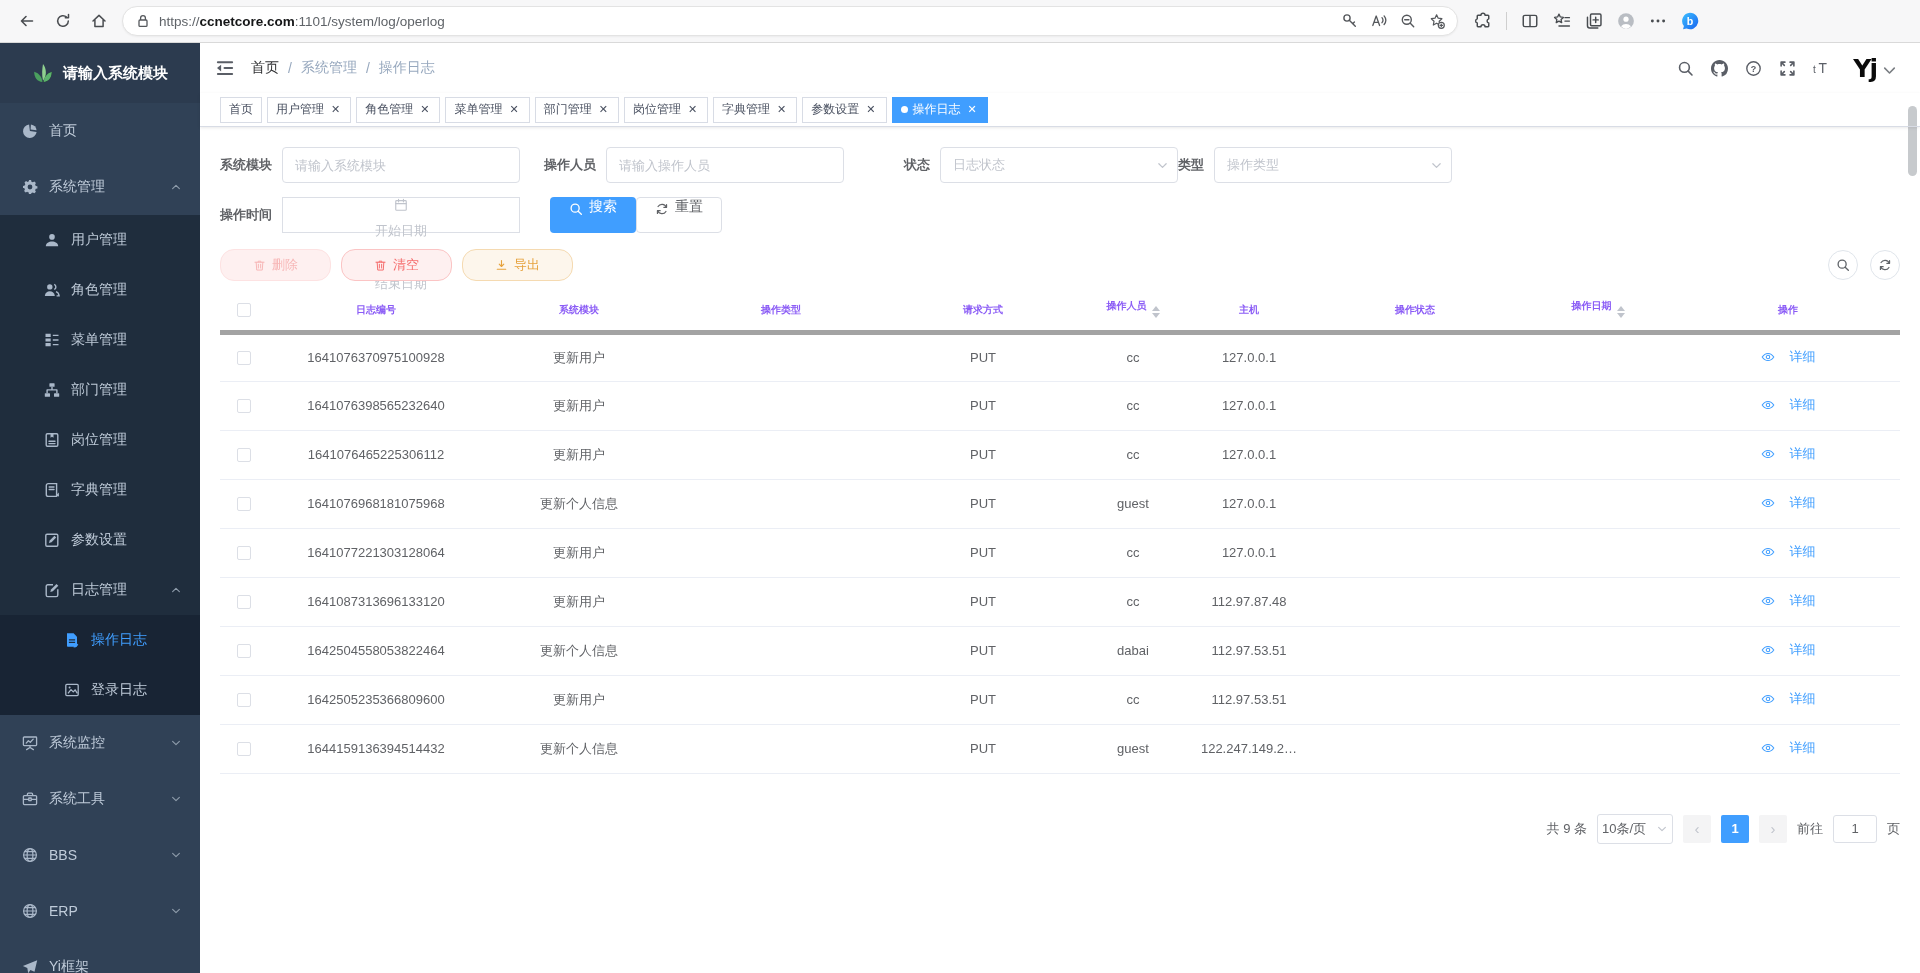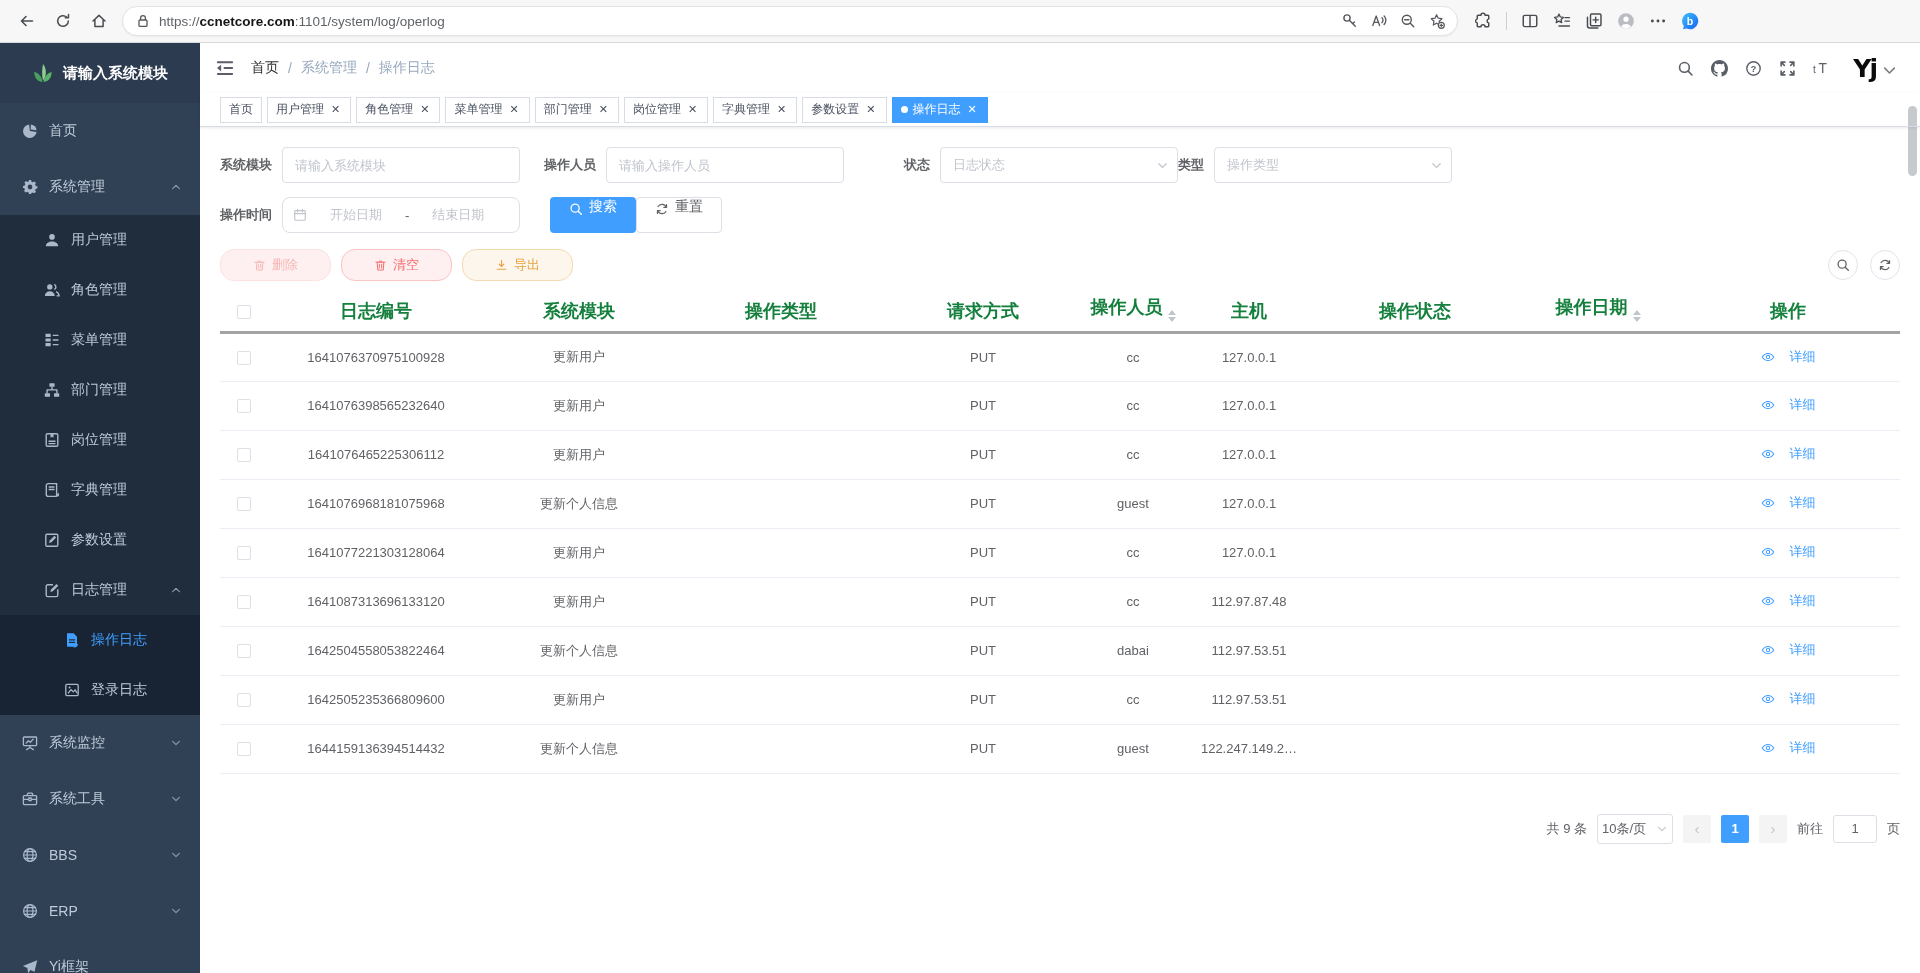--- a/index.html
+++ b/index.html
@@ -72,22 +72,22 @@
   .frow { display:flex; align-items:center; margin-bottom:14px; }
   .fgroup { display:flex; align-items:center; }
   .flabel { font-size:13px; font-weight:bold; color:#606266; margin-right:10px; white-space:nowrap; }
   .inp { width:238px; height:36px; border:1px solid #dcdfe6; border-radius:4px; padding:0 12px;
     font-size:13px; color:#606266; outline:none; }
   .inp::placeholder { color:#c0c4cc; }
   .sel { position:relative; width:238px; height:36px; border:1px solid #dcdfe6; border-radius:4px;
     display:flex; align-items:center; padding:0 30px 0 12px; font-size:13px; color:#c0c4cc;
     cursor:pointer; background:#fff; }
   .sel .ic { position:absolute; right:8px; width:13px; height:13px; color:#c0c4cc; }
-  .drange { width:238px; height:36px; border:1px solid #dcdfe6; border-radius:8px; display:flex;
-    align-items:center; gap:10px; padding:0 10px; font-size:13px; background:#fff; cursor:pointer; }
+  .drange { width:238px; height:36px; border:1px solid #dcdfe6; border-radius:0; display:flex;
+    align-items:center; gap:10px; padding:0 10px; font-size:13px; background:#fff; cursor:pointer;flex-direction:column; }
   .drange .ic { width:14px; height:14px; color:#c0c4cc; }
   .ph { color:#c0c4cc; }
   .drange .dsep { color:#606266; }
   .drange .dtxt { width:78px; text-align:center; }
   .btn { height:36px; border-radius:4px; border:1px solid transparent; font-size:14px;
     display:inline-flex; align-items:flex-end; gap:6px; padding:16px 18px; cursor:pointer; }
   .btn .ic { width:14px; height:14px; }
   .btn-primary { background:#409eff; color:#fff; margin-left:30px; }
   .btn-plain { background:#fff; border-color:#dcdfe6; color:#606266; }
 
@@ -97,22 +97,22 @@
   .btn-sm .ic { width:13px; height:13px; }
   .b-del { background:#fef0f0; border-color:#fde2e2; color:#f7b6b6; cursor:not-allowed; }
   .b-clear { background:#fef0f0; border-color:#fbc4c4; color:#f56c6c; }
   .b-exp { background:#fdf6ec; border-color:#f5dab1; color:#e6a23c; }
   .tool-right { margin-left:auto; display:flex; gap:12px; }
   .circle-btn { width:30px; height:30px; border-radius:50%; border:1px solid #e0e5eb; background:#fff;
     display:flex; align-items:center; justify-content:center; color:#5f6368; cursor:pointer; }
   .circle-btn .ic { width:14px; height:14px; }
 
   table { width:100%; border-collapse:collapse; table-layout:fixed; }
-  th { height:41px; font-size:18px; color:#15803d; font-weight:bold; text-align:center;
-    border-bottom:3px solid #a3a3a3; white-space:nowrap; }
+  th { height:41px; font-size:10px; color:#8b5cf6; font-weight:bold; text-align:center;
+    border-bottom:5px solid #a3a3a3; white-space:nowrap; }
   td { height:49px; font-size:13px; color:#606266; text-align:center; border-bottom:1px solid #ebeef5;
     white-space:nowrap; overflow:hidden; text-overflow:ellipsis; }
   .cb { width:14px; height:14px; border:1px solid #dcdfe6; border-radius:2px; display:inline-block;
     background:#fff; cursor:pointer; vertical-align:middle; }
   .sort { display:inline-flex; flex-direction:column; margin-left:5px; vertical-align:-2px; }
   .c-up { width:0; height:0; border:4px solid transparent; border-bottom:5px solid #c0c4cc; margin-bottom:2px; }
   .c-dn { width:0; height:0; border:4px solid transparent; border-top:5px solid #c0c4cc; }
   .detail { color:#409eff; display:inline-flex; align-items:center; gap:15px; cursor:pointer; }
   .detail .ic { width:14px; height:14px; }
 

